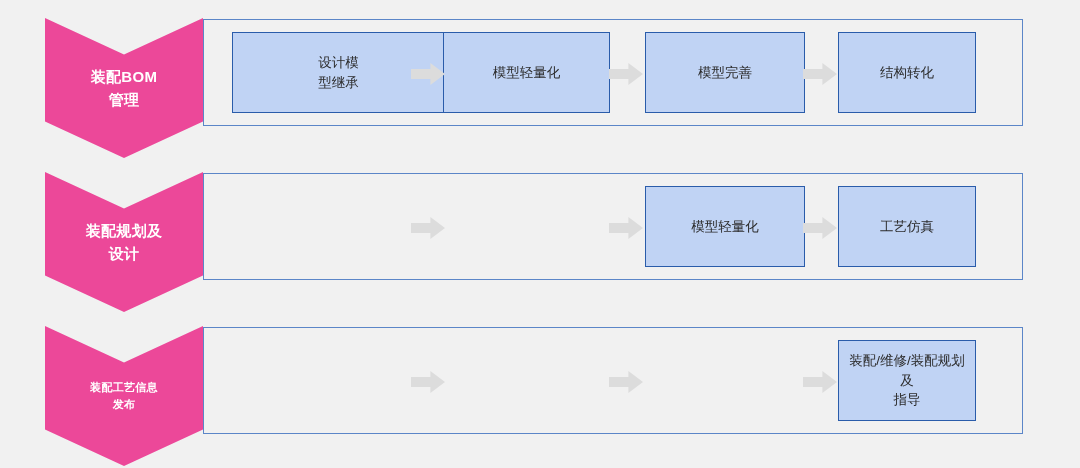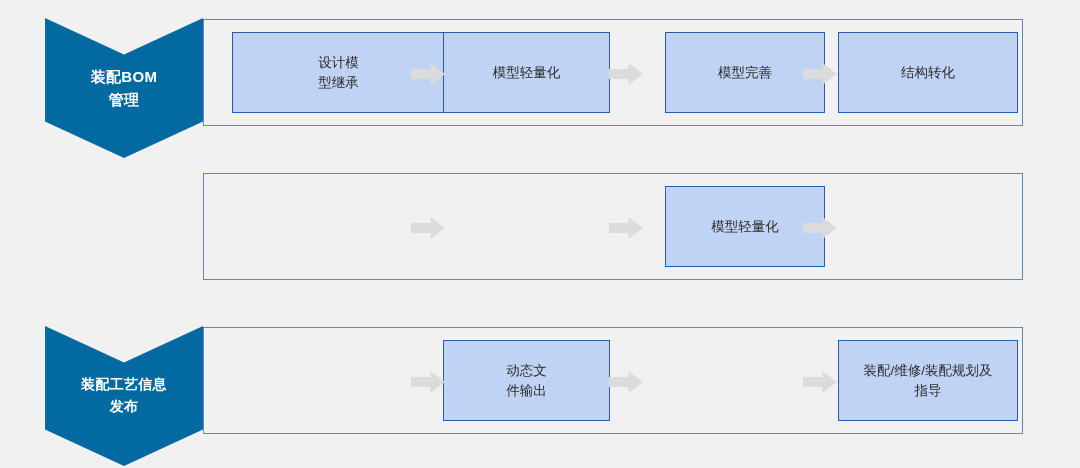--- a/index.html
+++ b/index.html
@@ -32,39 +32,39 @@
   .row-2 { top: 162px; }
   .row-3 { top: 316px; }
 
   
   .chevron {
     position: absolute;
     left: 45px;
     top: 10px;
     width: 158px;
     height: 140px;
-    background: #0369a1;
+    background: #ec4899;
     -webkit-clip-path: polygon(0% 0%, 50% 26%, 100% 0%, 100% 74%, 50% 100%, 0% 74%);
     clip-path: polygon(0% 0%, 50% 26%, 100% 0%, 100% 74%, 50% 100%, 0% 74%);
     display: flex;
     align-items: center;
     justify-content: center;
     z-index: 3;
   }
   .chevron-label {
     color: #ffffff;
     font-size: 15px;
     font-weight: bold;
     line-height: 1.55;
     text-align: center;
     letter-spacing: 0.3px;
     white-space: pre-line;
     padding: 0 4px;
   }
-  .row-3 .chevron-label { font-size: 14px; }
+  .row-3 .chevron-label { font-size: 11px; }
 
   
   .container-box {
     position: absolute;
     left: 203px;
     top: 11px;
     width: 820px;
     height: 107px;
     border: 1.5px solid #5b86c8;
     background: #f1f1f1;
@@ -87,22 +87,22 @@
     height: 81px;
     background: #c0d3f4;
     border: 1.3px solid #2a5caa;
     box-sizing: border-box;
     display: flex;
     align-items: center;
     justify-content: center;
   }
   .step-0 { left: 29px;  width: 213px; }
   .step-1 { left: 240px; width: 167px; }
-  .step-2 { left: 462px; width: 160px; }
-  .step-3 { left: 635px; width: 180px; }
+  .step-2 { left: 442px; width: 160px; }
+  .step-3 { left: 635px; width: 138px; }
 
   .step-label {
     font-size: 13.5px;
     color: #2b2b2b;
     line-height: 1.45;
     text-align: center;
     white-space: pre-line;
     padding: 0 4px;
   }
 
@@ -153,49 +153,52 @@
 
       <div class="step step-3">
         <span class="step-label">结构转化</span>
       </div>
     </div>
   </div>
 
   <div class="row row-2">
     <div class="container-box"></div>
 
+    <div class="chevron">
+      <div class="chevron-label">装配规划及
+设计</div>
+    </div>
 
     <div class="steps">
       <div class="arrow arrow-0"></div>
 
       <div class="arrow arrow-1"></div>
 
       <div class="step step-2">
         <span class="step-label">模型轻量化</span>
       </div>
       <div class="arrow arrow-2"></div>
 
+      <div class="step step-3">
+        <span class="step-label">工艺仿真</span>
+      </div>
     </div>
   </div>
 
   <div class="row row-3">
     <div class="container-box"></div>
 
     <div class="chevron">
       <div class="chevron-label">装配工艺信息
 发布</div>
     </div>
 
     <div class="steps">
       <div class="arrow arrow-0"></div>
 
-      <div class="step step-1">
-        <span class="step-label">动态文
-件输出</span>
-      </div>
       <div class="arrow arrow-1"></div>
 
       <div class="arrow arrow-2"></div>
 
       <div class="step step-3">
         <span class="step-label">装配/维修/装配规划及
 指导</span>
       </div>
     </div>
   </div>

